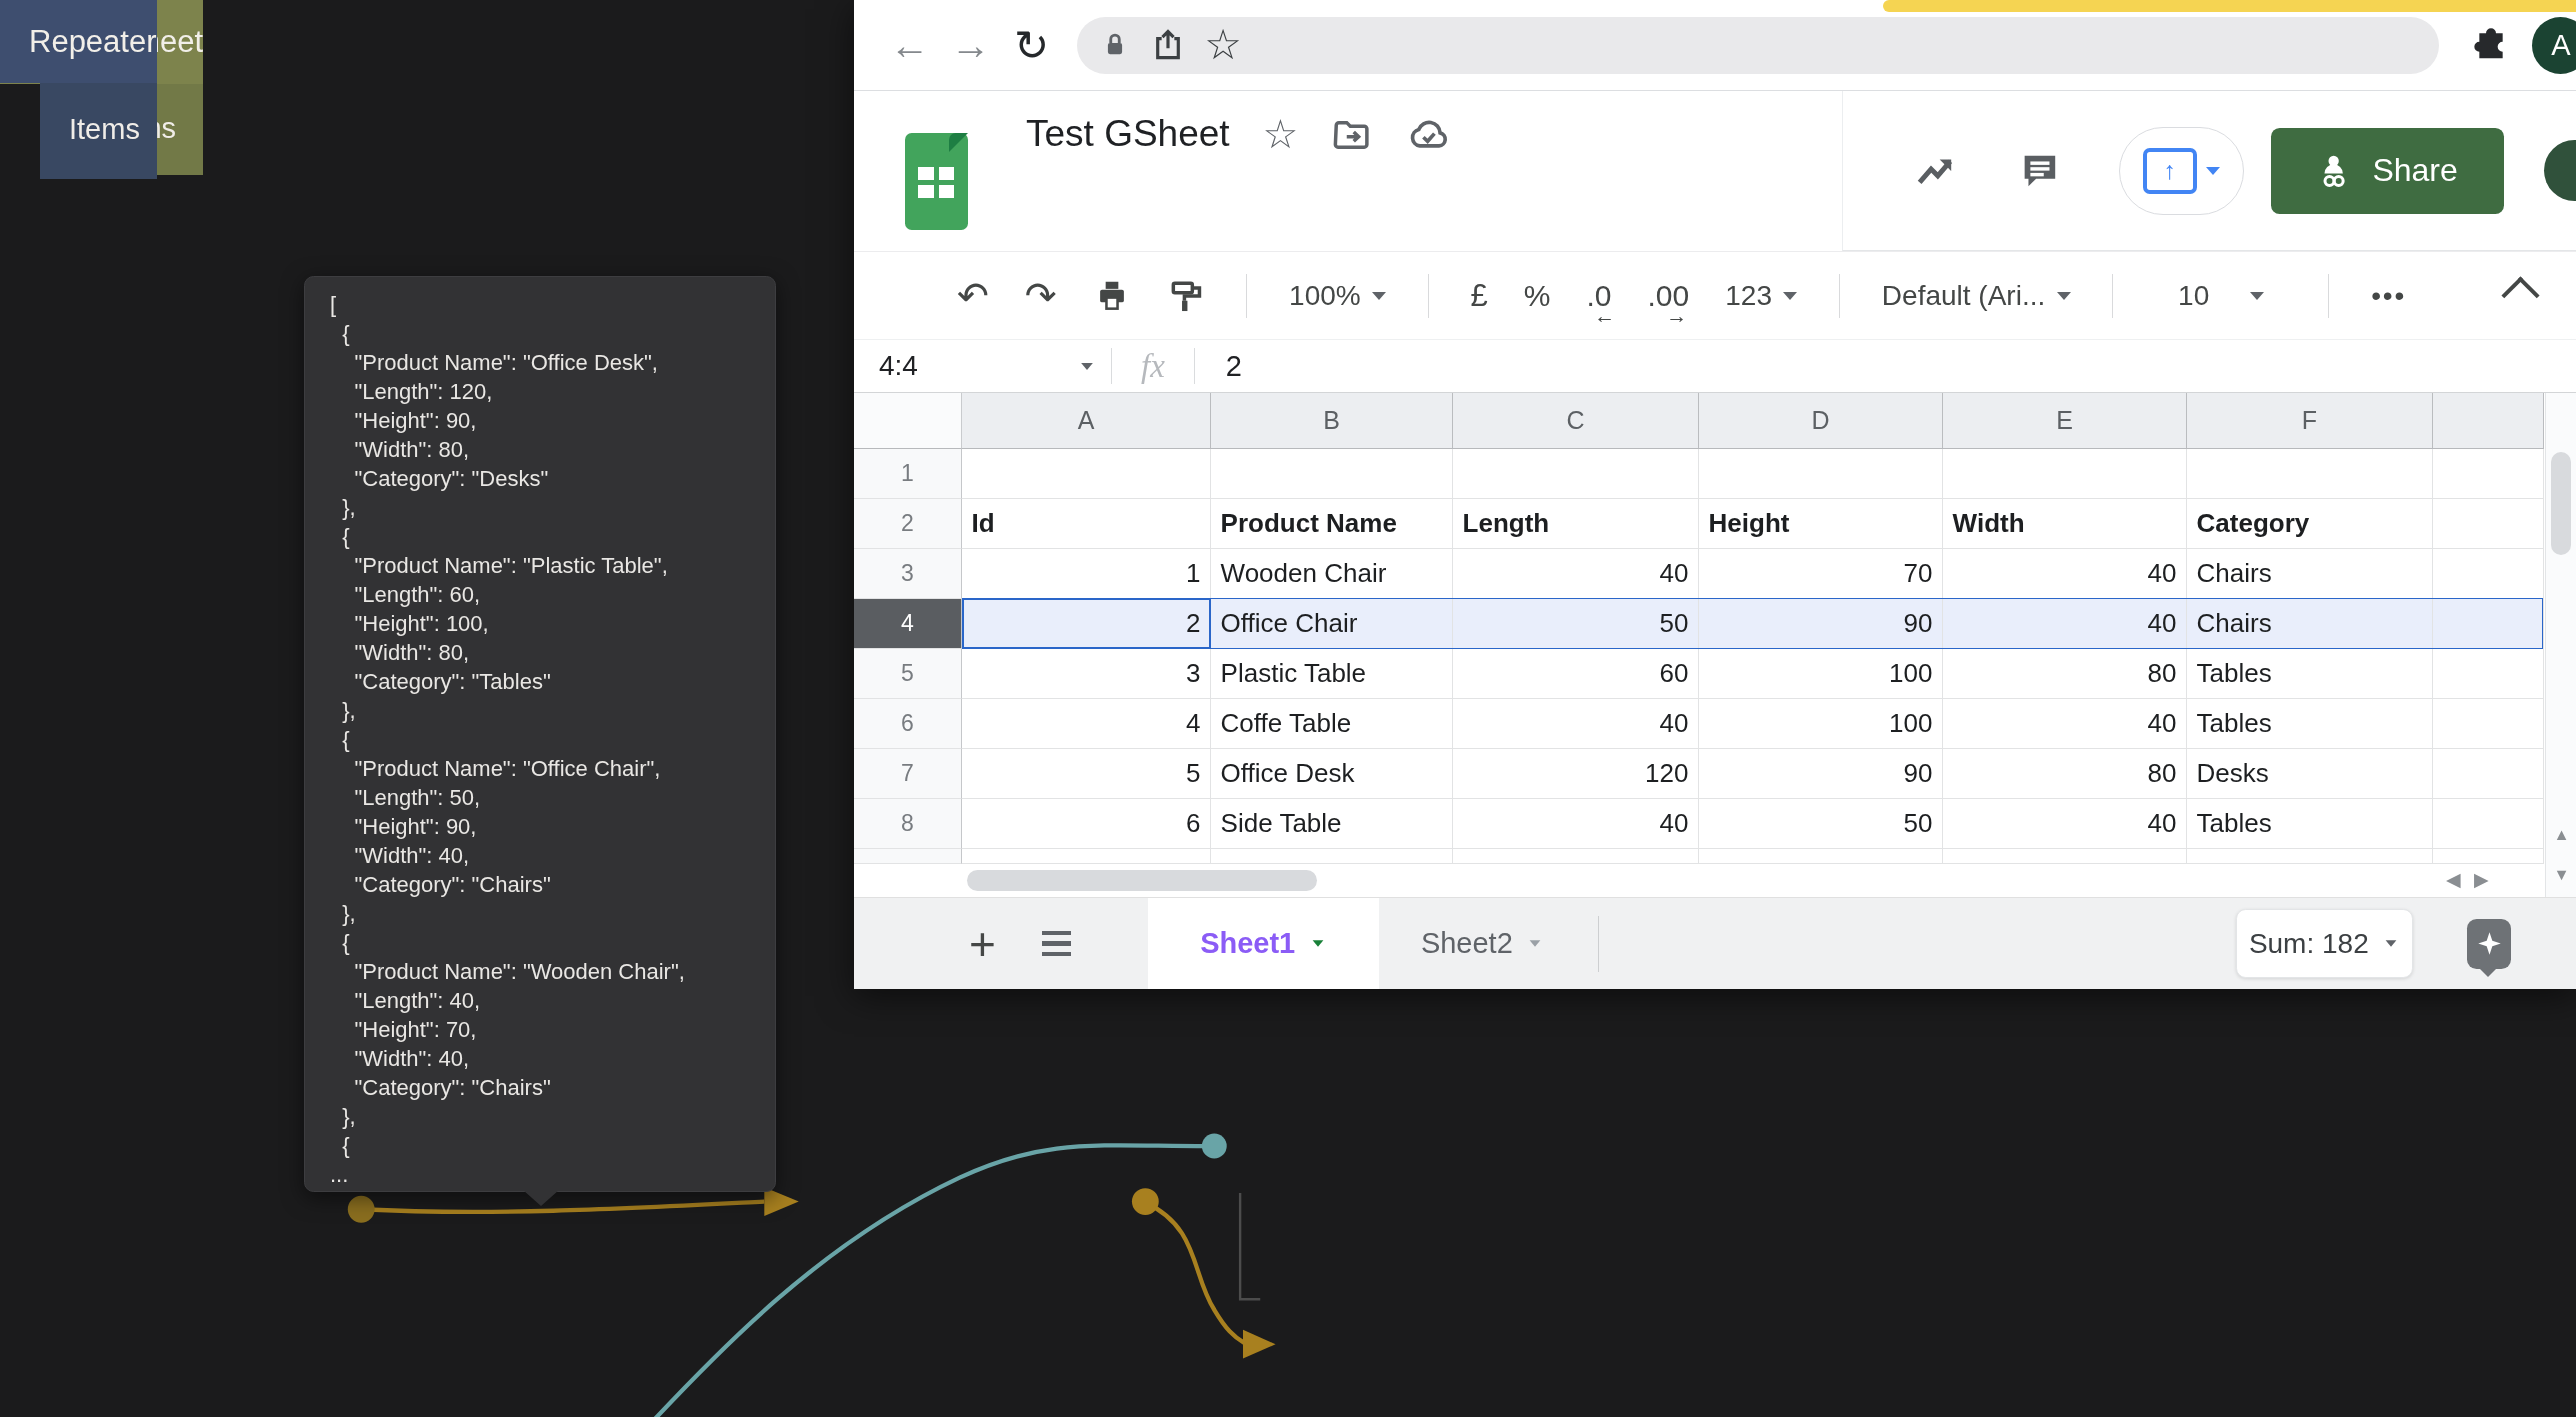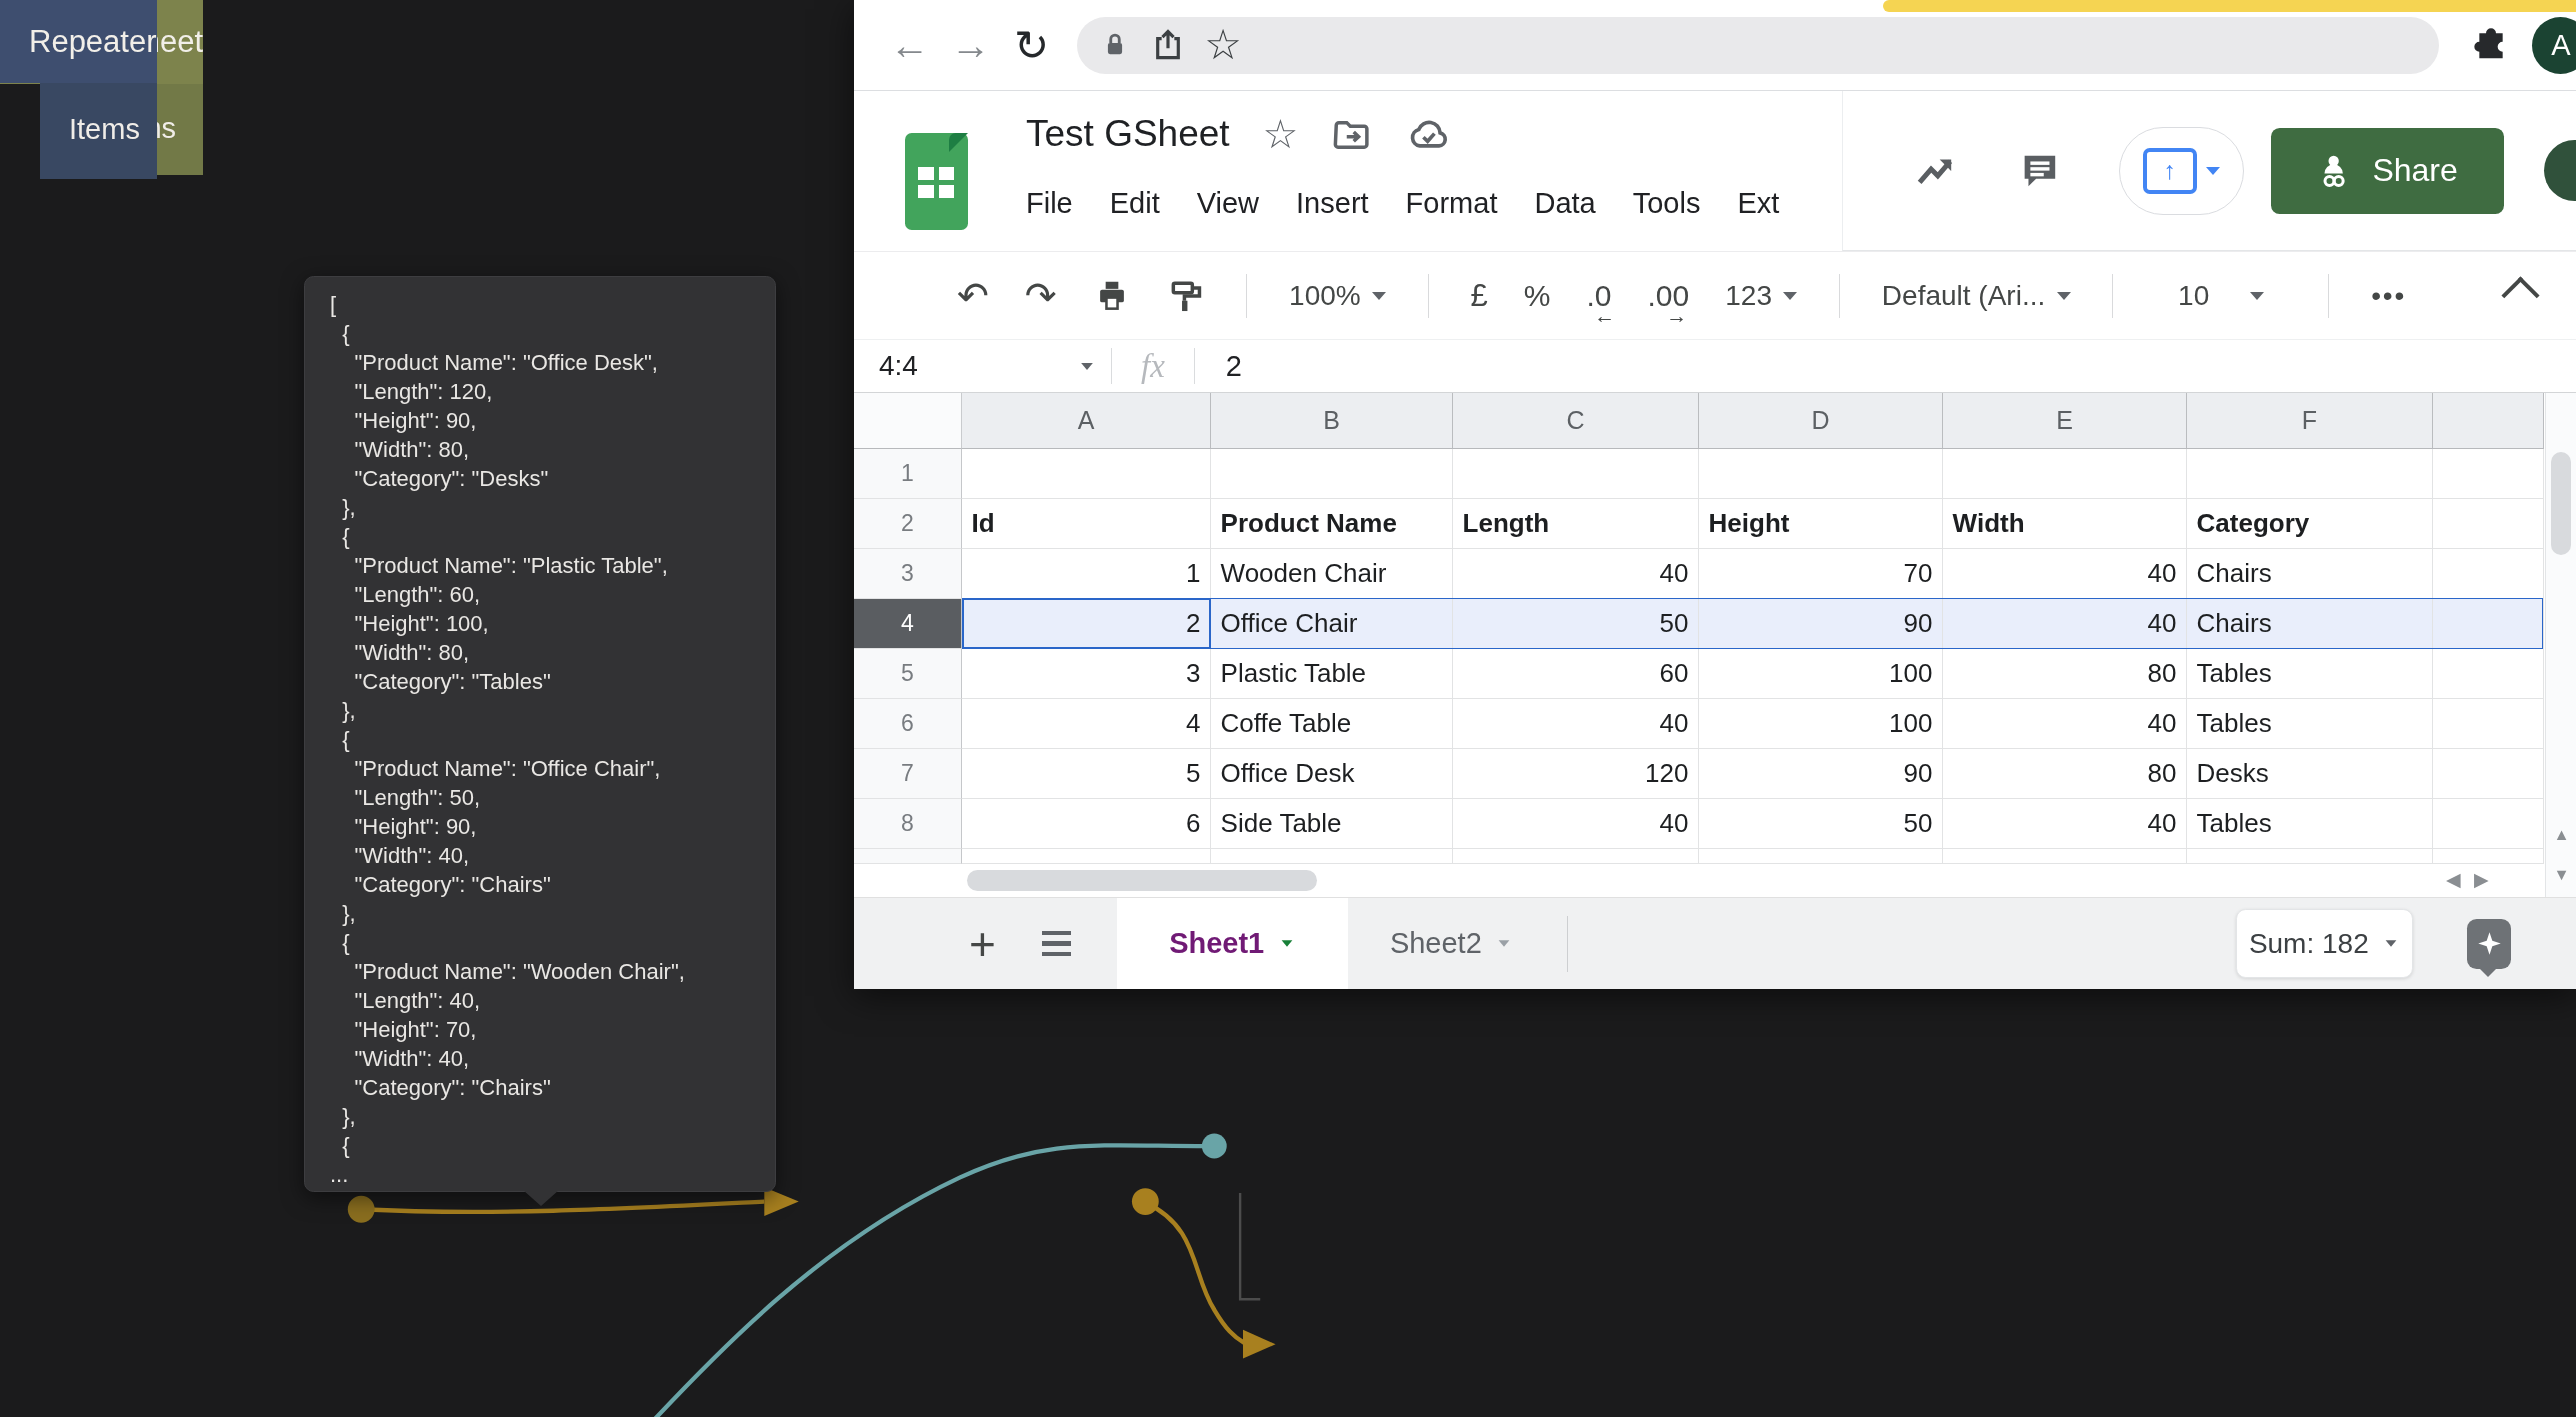--- a/index.html
+++ b/index.html
@@ -121,21 +121,21 @@
   #vthumb{position:absolute;left:4.8px;top:59px;width:20px;height:103px;background:#d8dadd;border-radius:10.5px;}
   .vs-btn{position:absolute;left:0;width:31px;height:40px;display:flex;align-items:center;
     justify-content:center;font-size:16.3px;color:#8a8e92;background:#fafbfc;}
   
   #tabbar{position:absolute;left:0;top:897px;width:1722px;height:92px;background:#f0f1f2;
     border-top:1px solid #e0e0e0;display:flex;align-items:center;box-sizing:border-box;}
   #add-sheet{margin-left:115px;font-size:46px;color:#454746;line-height:1;}
   #all-sheets{margin-left:46px;display:flex;flex-direction:column;gap:5.7px;}
   #all-sheets div{width:29px;height:4.8px;background:#5f6368;}
   .sheet-tab{height:92px;display:flex;align-items:center;justify-content:center;gap:13.4px;font-size:29px;}
-  .sheet-tab.active{background:#fff;width:231px;margin-left:46px;color:#701a75;font-weight:bold;}
+  .sheet-tab.active{background:#fff;width:231px;margin-left:77px;color:#8b5cf6;font-weight:bold;}
   .sheet-tab.active .caret{border-top-color:#188038;transform:scale(.6);}
   .sheet-tab.inactive{margin-left:42px;color:#5f6368;}
   .sheet-tab.inactive .caret{border-top-color:#9aa0a6;transform:scale(.6);}
   #tab-div{width:1px;height:56px;background:#cdcfd1;margin-left:54px;}
   #sum-pill{margin-left:auto;width:175px;height:67px;background:#fff;border:1px solid #e3e5e7;
     border-radius:9.6px;box-shadow:0 1px 3.8px rgba(0,0,0,.12);display:flex;align-items:center;
     justify-content:center;gap:13.4px;font-size:28px;color:#3c4043;}
   #sum-pill .caret{transform:scale(.6);}
   #sparkle-btn{position:relative;width:44px;height:50px;background:#6e7276;border-radius:9.6px;
     margin:0 65px 0 54px;display:flex;align-items:center;justify-content:center;}
@@ -274,30 +274,20 @@
       <span id="doc-title">Test GSheet</span>
       <span class="hd-ic">☆</span>
       <svg width="42" height="42" viewBox="0 0 24 24">
         <path d="M3 7 a1.5 1.5 0 0 1 1.5 -1.5 H9 l2 2 h8 a1.5 1.5 0 0 1 1.5 1.5 V18 a1.5 1.5 0 0 1 -1.5 1.5 h-15 A1.5 1.5 0 0 1 2.5 18 z" stroke="#5f6368" stroke-width="2" fill="none"></path>
         <path d="M9 13.5 h6 M13 10.8 l2.8 2.7 -2.8 2.7" stroke="#5f6368" stroke-width="2" fill="none"></path>
       </svg>
       <svg width="44" height="44" viewBox="0 0 24 24">
         <path d="M7.5 18.5 h10.5 a3.6 3.6 0 0 0 .6 -7.1 A6 6 0 0 0 7 9.5 a4.6 4.6 0 0 0 .5 9 z" stroke="#5f6368" stroke-width="2" fill="none"></path>
         <path d="M9.5 13.8 l2.3 2.2 3.7 -4.2" stroke="#5f6368" stroke-width="2" fill="none"></path>
       </svg>
-    </div>
-    <div id="menu-row">
-      <span>File</span>
-      <span>Edit</span>
-      <span>View</span>
-      <span>Insert</span>
-      <span>Format</span>
-      <span>Data</span>
-      <span>Tools</span>
-      <span>Ext</span>
     </div>
     <div id="hdr-right">
       <svg style="margin-left:69px" width="48" height="48" viewBox="0 0 24 24">
         <polyline points="4,18 10,11 13.5,14.5 20,7" stroke="#5a5e62" stroke-width="2.6" fill="none"></polyline>
         <polygon points="14.5,6 20.5,6 20.5,12" fill="#5a5e62"></polygon>
       </svg>
       <svg style="margin-left:59px" width="48" height="48" viewBox="0 0 24 24">
         <path d="M4 4 h16 v12 h-10 l-4 4 v-4 h-2 z" fill="#5a5e62"></path>
         <rect x="7" y="7" width="10" height="1.8" fill="#fff"></rect>
           <rect x="7" y="10" width="10" height="1.8" fill="#fff"></rect>

